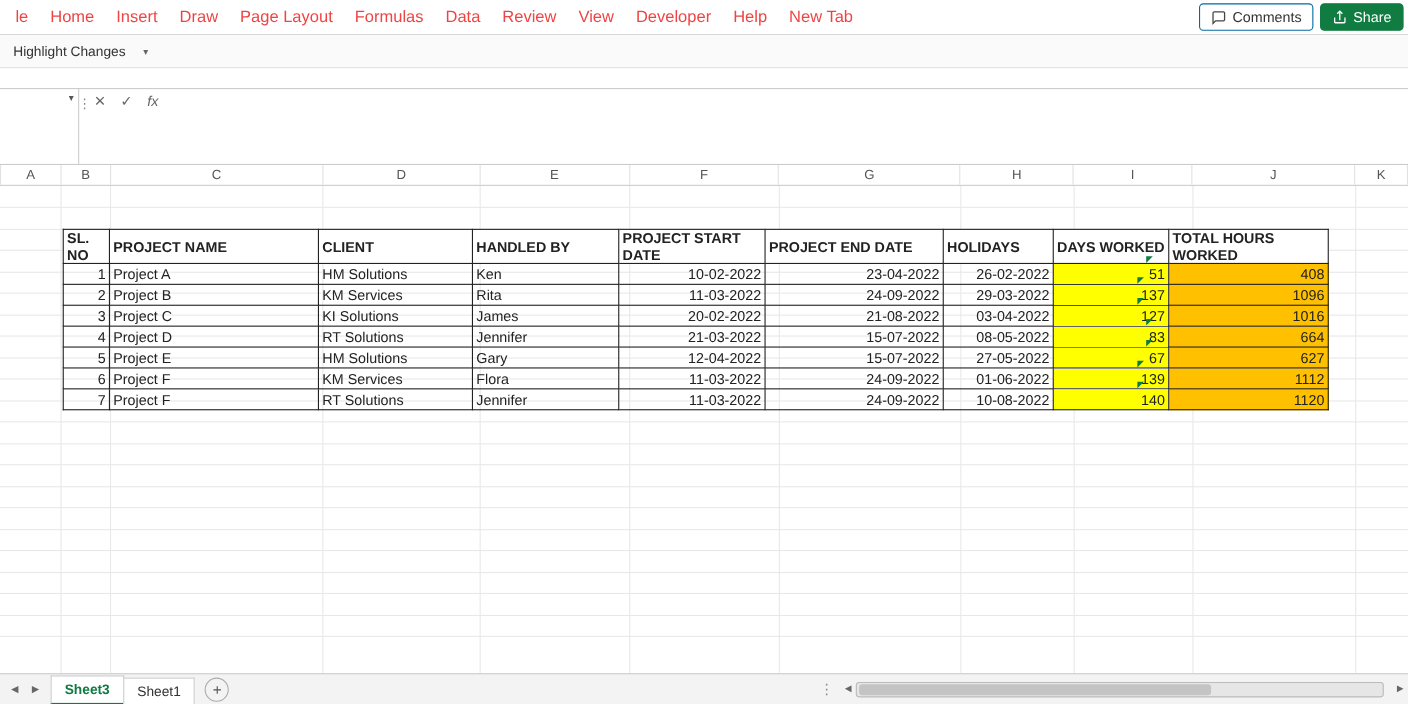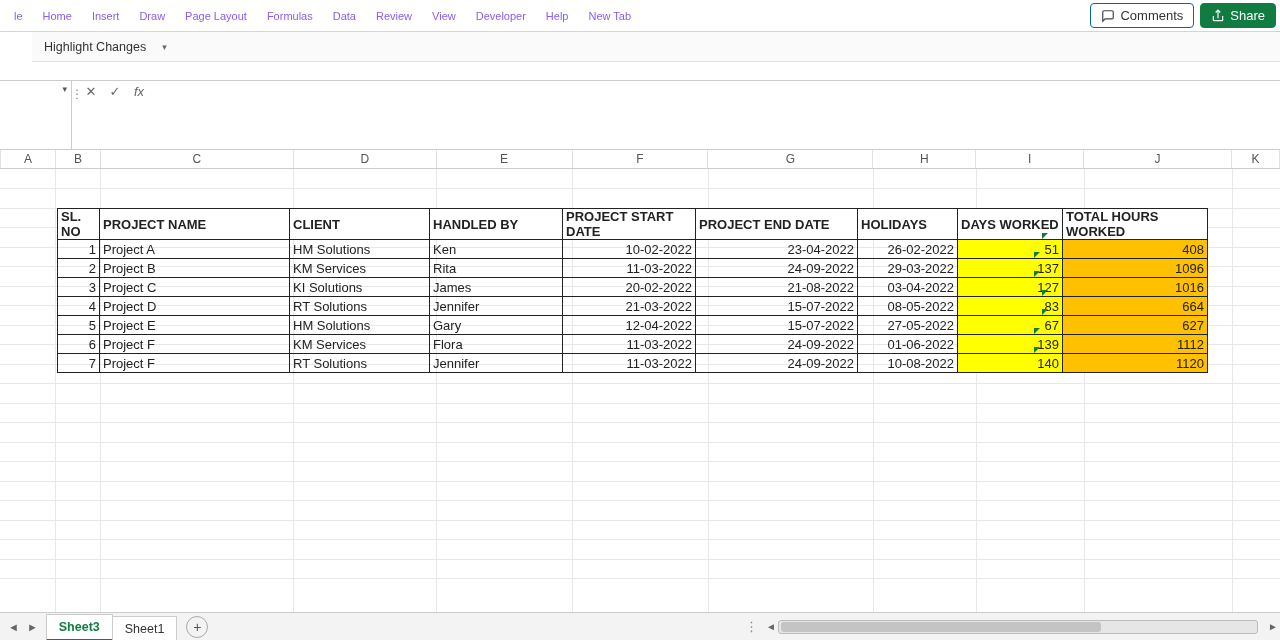--- a/index.html
+++ b/index.html
@@ -1,24 +1,24 @@
 <!DOCTYPE html>
 <html><head>
 <meta charset="utf-8">
 <style>
   * { box-sizing: border-box; margin: 0; padding: 0; font-family: "Segoe UI", Arial, sans-serif; }
   body { background: #fff; width: 1280px; height: 640px; overflow: hidden; font-size: 13px; color: #333; }
 
   .ribbon-tabs { display: flex; align-items: center; height: 32px; border-bottom: 1px solid #d4d4d4; padding: 0 4px; }
-  .ribbon-tab { padding: 6px 10px; cursor: pointer; font-size: 11px; color: #8b5cf6; }
+  .ribbon-tab { padding: 6px 10px; cursor: pointer; font-size: 15px; color: #ef4444; }
   .ribbon-spacer { flex: 1; }
   .ribbon-btn { display: inline-flex; align-items: flex-end; gap: 5px; padding: 4px 10px; border: 1px solid #0369a1; border-radius: 4px; margin-left: 6px; font-size: 13px; cursor: pointer; background: #fff; }
   .share-btn { background: #107c41; color: #fff; border-color: #107c41; }
 
-  .sub-ribbon { display: flex; align-items: center; height: 30px; padding: 0 4px; font-size: 12.5px; color: #333; border-bottom: 1px solid #e3e3e3; background: #fafafa; margin-left: 32px; }
+  .sub-ribbon { display: flex; align-items: center; height: 30px; padding: 0 4px; font-size: 12.5px; color: #333; border-bottom: 1px solid #e3e3e3; background: #fafafa; }
   .sub-item { padding: 0 8px; display:flex; align-items:center; gap:4px; cursor:pointer;}
   .dropdown-ic { font-size: 9px; color:#666; }
 
   .ws { height: 18px; }
 
   .formula-bar { display: flex; align-items: stretch; height: 70px; border-top:1px solid #ccc; border-bottom:1px solid #ccc; }
   .namebox-wrap { width: 72px; border-right: 1px solid #ccc; display:flex; align-items:flex-start; padding-top:3px; justify-content:flex-end; padding-right:4px;}
   .namebox { width: 100%; display:flex; align-items:center; justify-content:flex-end; }
   .nb-drop { font-size:9px; color:#555; margin-left:4px; cursor:pointer;}
   .fb-sep { width:10px; display:flex; align-items:flex-start; justify-content:center; padding-top:6px; color:#888; font-size:12px; cursor:pointer;}

